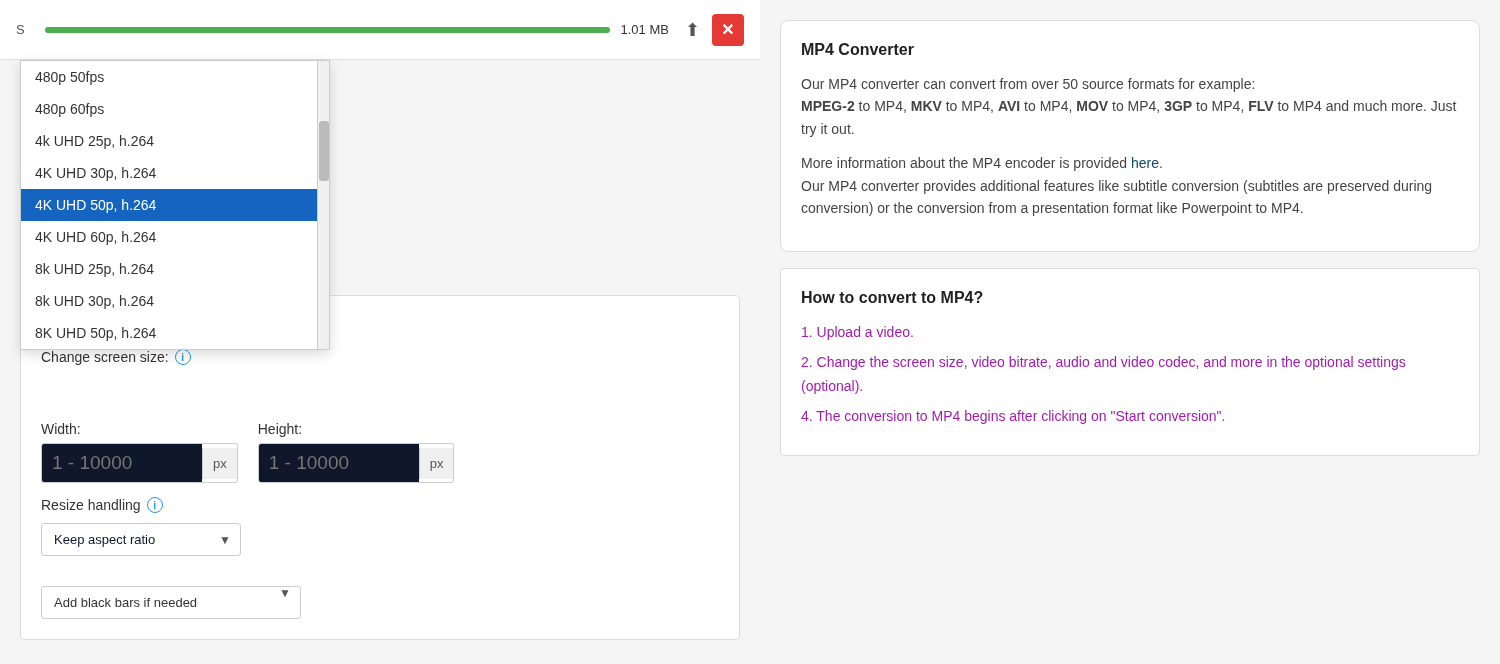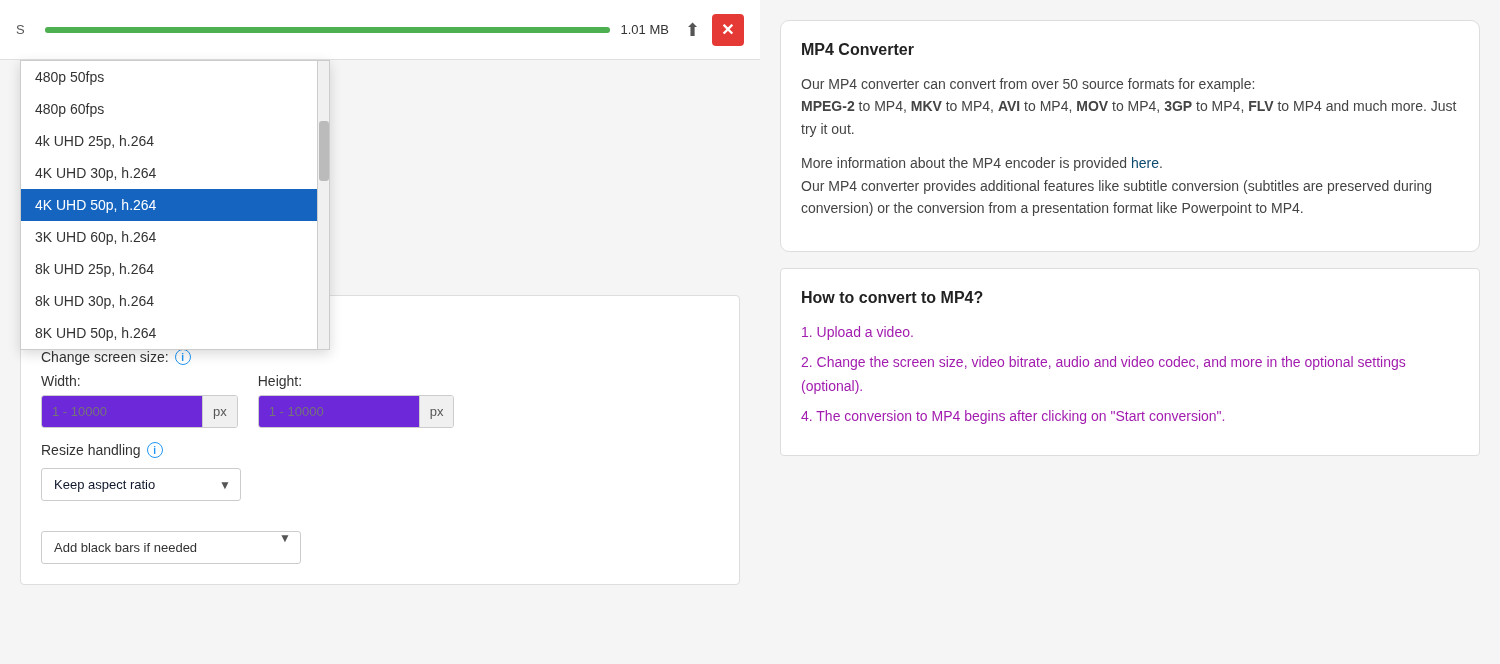--- a/index.html
+++ b/index.html
@@ -221,36 +221,37 @@
       align-items: flex-start;
     }
     .dim-field {
       display: flex;
       flex-direction: column;
       gap: 6px;
     }
     .dim-field-label {
       font-size: 14px;
       color: #333;
+      margin-top: 48px;
     }
     .dim-input-wrapper {
       display: flex;
       align-items: center;
       border: 1px solid #ccc;
       border-radius: 3px;
       overflow: hidden;
     }
     .dim-input {
       width: 160px;
       padding: 8px 10px;
-      font-size: 13px;
+      font-size: 19px;
       border: none;
       outline: none;
       color: #aaa;
-      background: #6d28d9;
+      background: #0f172a;
     }
     .dim-unit {
       padding: 8px 10px;
       background: #f0f0f0;
       border-left: 1px solid #ccc;
       font-size: 13px;
       color: #555;
     }
 
     .resize-section {
@@ -380,21 +381,21 @@
     <div class="dropdown-area">
       <div class="resolution-dropdown-list">
 
         <div style="position:relative;">
           <div id="dropdown-items-container">
               <div class="dropdown-item">480p 50fps</div>
               <div class="dropdown-item">480p 60fps</div>
               <div class="dropdown-item">4k UHD 25p, h.264</div>
               <div class="dropdown-item">4K UHD 30p, h.264</div>
               <div class="dropdown-item selected">4K UHD 50p, h.264</div>
-              <div class="dropdown-item">3K UHD 60p, h.264</div>
+              <div class="dropdown-item">4K UHD 60p, h.264</div>
               <div class="dropdown-item">8k UHD 25p, h.264</div>
               <div class="dropdown-item">8k UHD 30p, h.264</div>
               <div class="dropdown-item">8K UHD 50p, h.264</div>
             </div>
           <div class="dropdown-scrollbar">
             <div class="dropdown-scrollbar-thumb"></div>
           </div>
         </div>
       </div>
 

